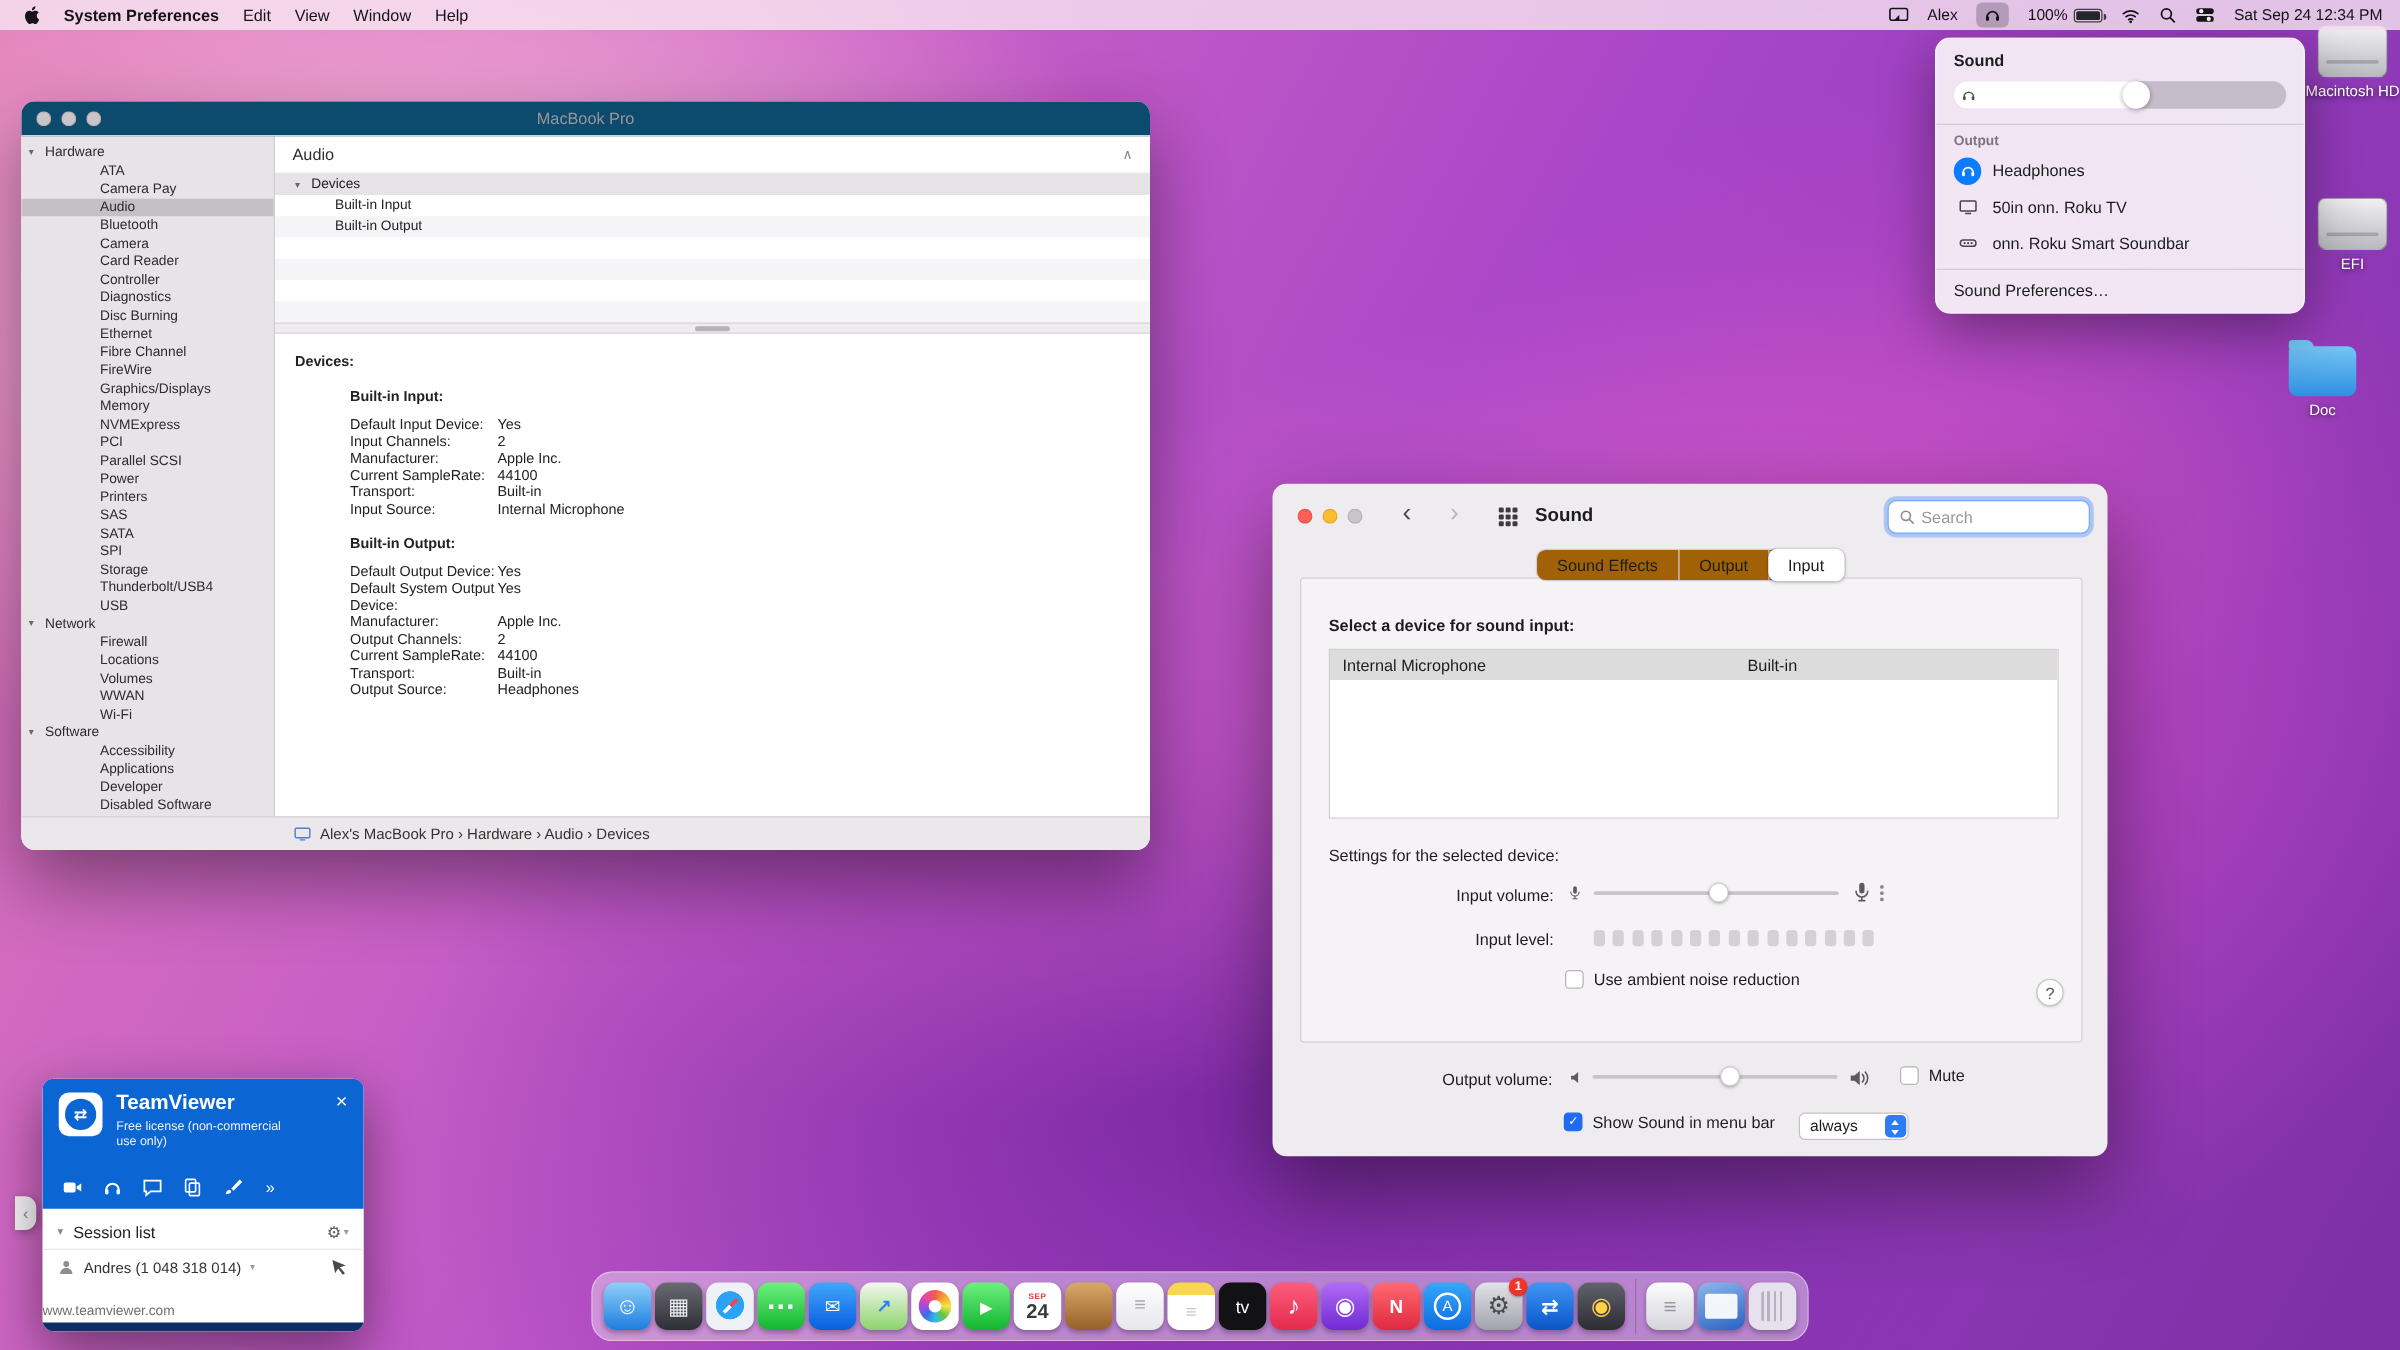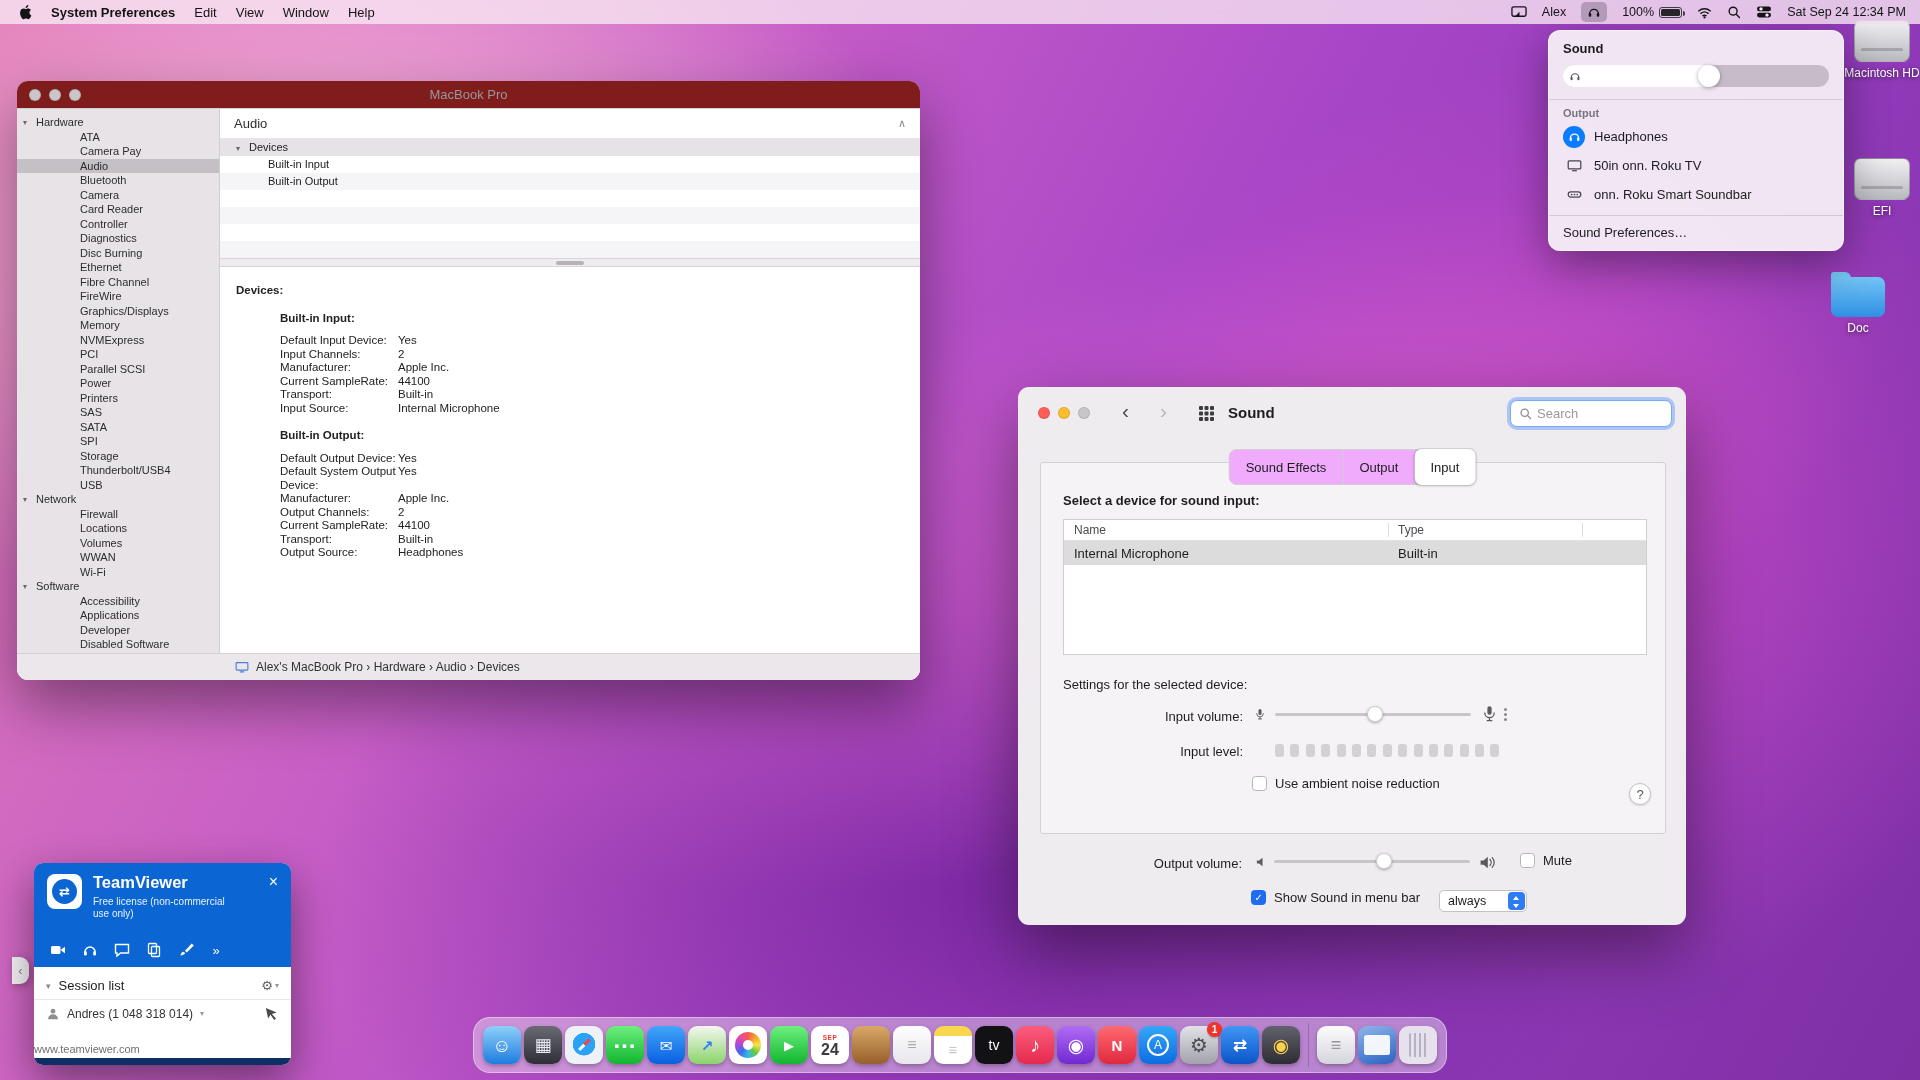--- a/index.html
+++ b/index.html
@@ -55,21 +55,21 @@
   .desk.p1{left:1842px;top:20px}.desk.p2{left:1842px;top:158px}.desk.p3{left:1818px;top:272px}
 
   
   .lights{display:flex;gap:8px}
   .lights i{width:12px;height:12px;border-radius:50%;display:block;border:1px solid rgba(0,0,0,.1)}
   .lights i.lr{background:#ff5f57}.lights i.ly{background:#febc2e}.lights i.lg{background:#c9c5c9}
 
   
   .sysinfo{position:absolute;left:17px;top:81px;width:903px;height:599px;z-index:20;border-radius:11px;overflow:hidden;background:#fff;
     box-shadow:0 25px 60px rgba(0,0,0,.42);font-size:11.5px;color:#222;display:flex;flex-direction:column}
-  .si-titlebar{height:28px;flex:0 0 28px;background:#7f1d1d;border-bottom:1px solid #d4d0d4;display:flex;align-items:center;position:relative;padding-left:12px}
+  .si-titlebar{height:28px;flex:0 0 28px;background:#0c4a6e;border-bottom:1px solid #d4d0d4;display:flex;align-items:center;position:relative;padding-left:12px}
   .si-title{position:absolute;left:0;right:0;text-align:center;font-size:13px;color:#9a969a}
   .si-body{display:flex;flex:1;min-height:0}
   .si-sidebar{width:203px;flex:0 0 203px;background:#e8e3e7;border-right:1px solid #d2cdd2;padding-top:6px;overflow:hidden;font-size:11px;color:#2c2c2e}
   .si-row{height:14.5px;line-height:14.5px;white-space:nowrap}
   .si-group{padding-left:6px}
   .tri{display:inline-block;width:13px;font-size:8px;color:#6a666a;vertical-align:middle}
   .si-item{padding-left:63px}
   .si-item.sel{background:#c5c0c5}
   .si-main{flex:1;display:flex;flex-direction:column;background:#fff;min-width:0}
   .si-header{height:30px;flex:0 0 30px;display:flex;align-items:center;justify-content:space-between;padding:0 14px;font-size:13px;color:#2e2e30;border-bottom:1px solid #e8e4e8}
@@ -93,21 +93,21 @@
     box-shadow:0 28px 70px rgba(0,0,0,.45);font-size:13px;color:#1d1d1f}
   .sound .lights{position:absolute;left:20px;top:20px}
   .nav{position:absolute;top:13px;font-size:21px;color:#49484e;line-height:1}
   .nav.back{left:104px}
   .nav.fwd{left:142px;color:#b9b5b9}
   .grid-ic{position:absolute;left:180px;top:18px;width:17px;height:17px;color:#3c3c40}
   .sp-title{position:absolute;left:210px;top:17px;font-size:15px;font-weight:700}
   .searchbox{position:absolute;right:14px;top:13px;width:162px;height:27px;background:#fff;border:1.5px solid #76a9f8;border-radius:7px;
     box-shadow:0 0 0 3px rgba(90,150,248,.45);display:flex;align-items:center;gap:5px;padding:0 8px;color:#8e8a8e}
   .searchbox .ph{font-size:13px;color:#9b979b}
-  .sp-tabs{position:absolute;left:50%;top:62px;transform:translateX(-50%);display:flex;background:#f0abfc;border-radius:8px;border:1px solid #d2cdd2;height:36px;z-index:2;font-size:13px}
+  .sp-tabs{position:absolute;left:50%;top:52px;transform:translateX(-50%);display:flex;background:#a16207;border-radius:8px;border:1px solid #d2cdd2;height:26px;z-index:2;font-size:13px}
   .tab{padding:0 16px;display:flex;align-items:center;border-right:1px solid #d2cdd2;color:#1d1d1f;white-space:nowrap}
   .tab:last-child{border-right:none}
   .tab.active{background:#fff;border-radius:7px;margin:-1px;border-right:none;box-shadow:0 0 0 1px rgba(0,0,0,.10),0 1px 3px rgba(0,0,0,.18)}
   .sp-panel{position:absolute;left:22px;right:20px;top:75px;height:372px;background:#f6f3f6;border:1px solid #d5d0d5;border-radius:3px}
   .sp-sel{position:absolute;left:22px;top:30px;font-weight:700}
   .sp-table{position:absolute;left:22px;right:18px;top:56px;height:136px;background:#fff;border:1px solid #d2cdd2}
   .tb-head{height:21px;border-bottom:1px solid #e4e0e4;display:flex;align-items:center;font-size:12px;color:#4a4a4f;position:relative}
   .tb-head::before{content:"";position:absolute;left:324px;top:3px;bottom:3px;width:1px;background:#e0dce0}
   .tb-head::after{content:"";position:absolute;left:518px;top:3px;bottom:3px;width:1px;background:#e0dce0}
   .tb-head .c1,.tb-row .c1{padding-left:10px;width:324px;flex:0 0 324px}
@@ -396,24 +396,20 @@
     </span>
     <div class="sp-tabs" id="sp-tabs" data-name="tab-bar">
         <div class="tab" data-name="tab-sound-effects">Sound Effects</div>
         <div class="tab" data-name="tab-output">Output</div>
         <div class="tab active" data-name="tab-input">Input</div>
       </div>
 
     <div class="sp-panel" data-name="input-settings-panel">
       <div class="sp-sel" data-name="select-device-label">Select a device for sound input:</div>
       <div class="sp-table" data-name="device-table">
-        <div class="tb-head" id="sp-thead" data-name="table-header">
-            <span class="c1" data-name="column-header-name">Name</span>
-            <span class="c2" data-name="column-header-type">Type</span>
-          </div>
         <div id="sp-tbody" data-name="table-body">
             <div class="tb-row sel" data-name="table-row-internal-microphone">
               <span class="c1" data-name="cell-name">Internal Microphone</span>
               <span class="c2" data-name="cell-type">Built-in</span>
             </div>
           </div>
       </div>
       <div class="lab-r" style="top:214px;text-align:center;left:22px;width:auto" data-name="settings-label">Settings for the selected device:</div>
       <div class="lab-r" style="top:246px" data-name="input-volume-label">Input volume:</div>
       <span class="ic mic-sm" data-name="mic-low-icon">

